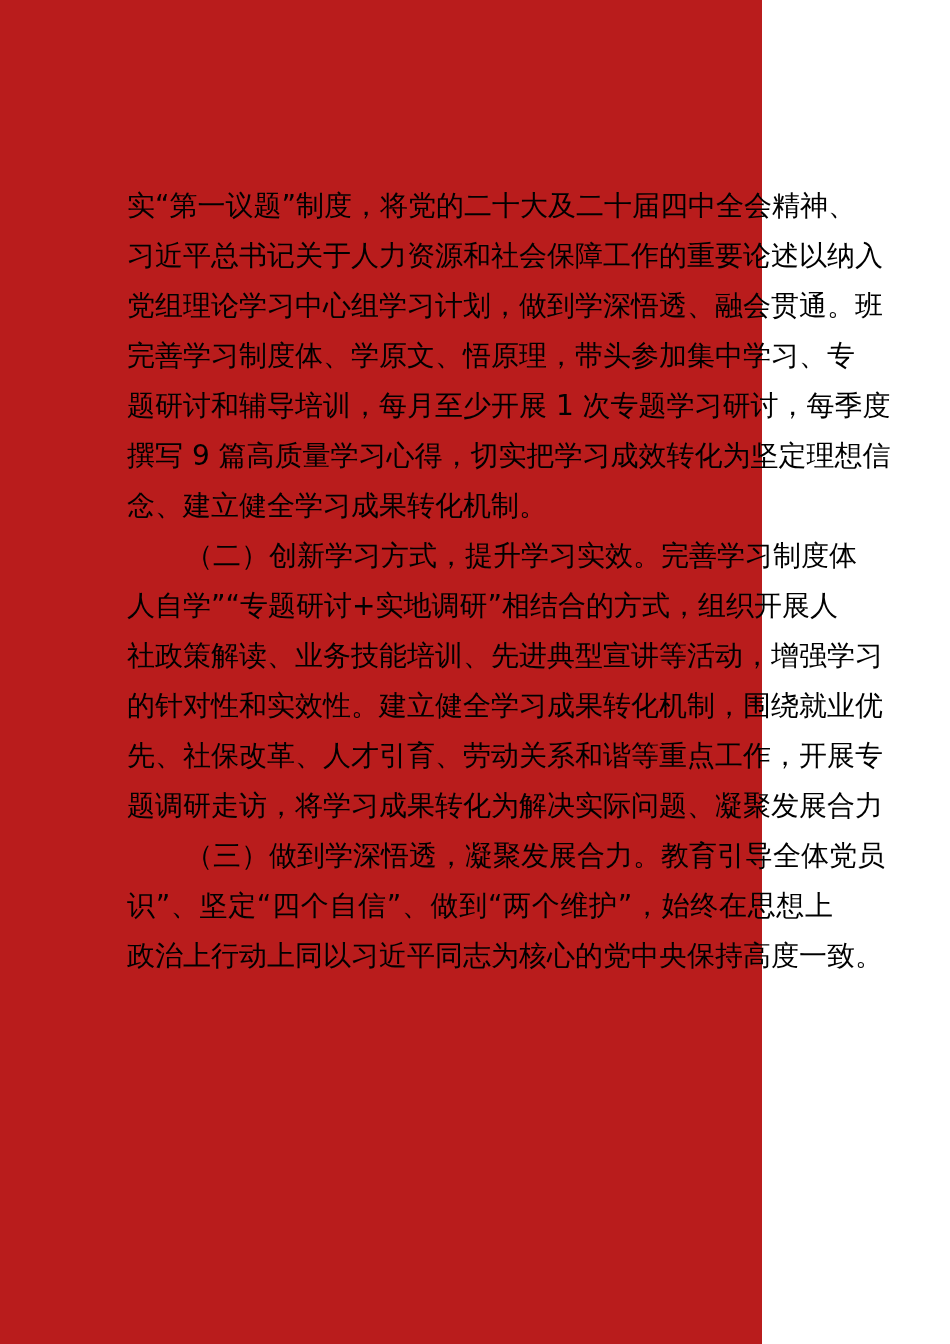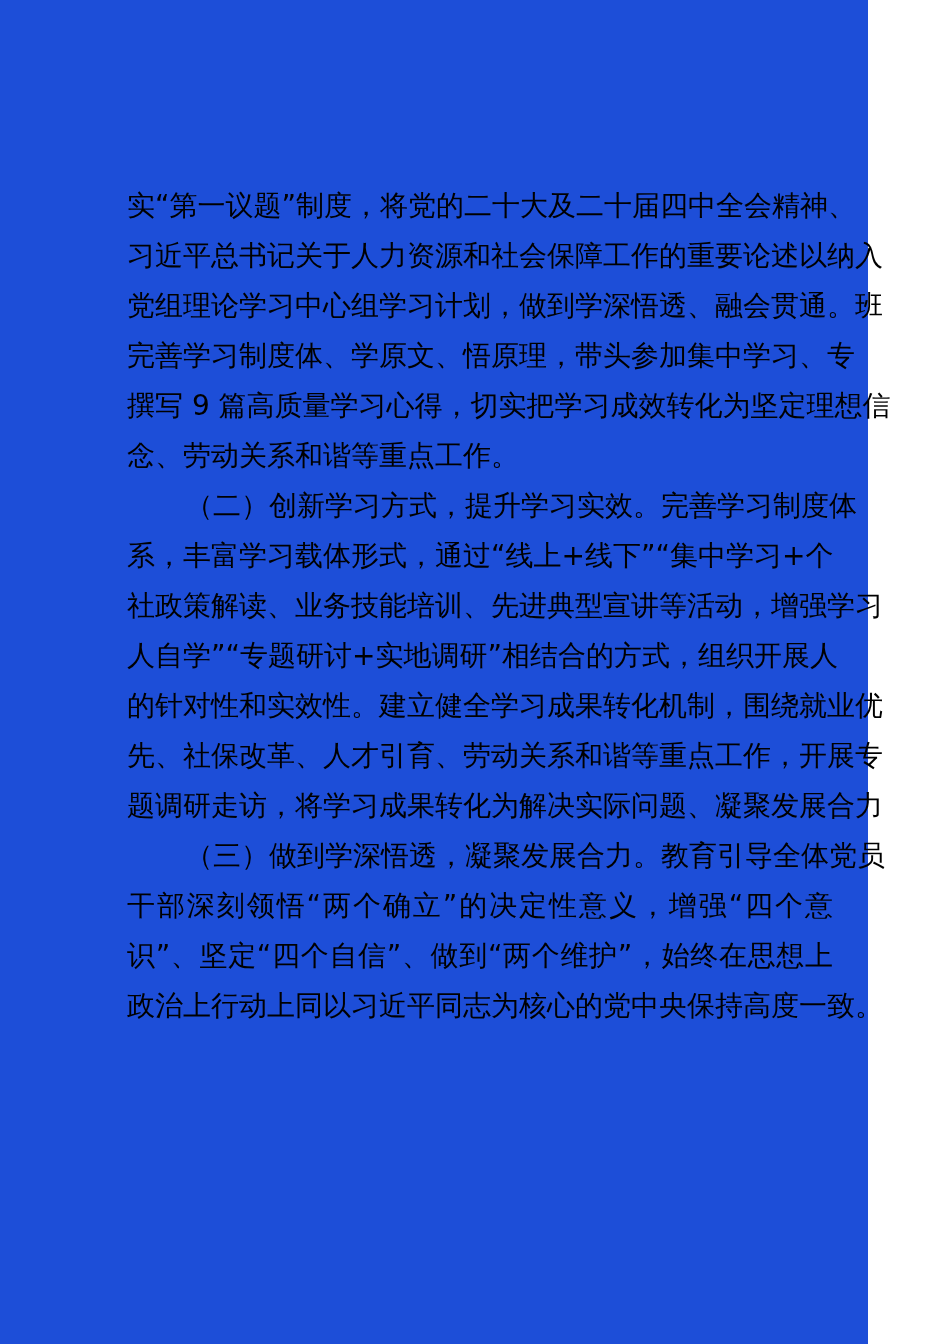--- a/index.html
+++ b/index.html
@@ -12,23 +12,23 @@
       height: 1344px;
       position: relative;
       overflow: hidden;
       font-family: "DejaVu Sans", "Liberation Sans", sans-serif;
       color: #000000;
     }
     .page {
       position: absolute;
       left: 0;
       top: 0;
-      width: 868px;
+      width: 762px;
       height: 1344px;
-      background: #1d4ed8;
+      background: #b91c1c;
     }
     .body-text {
       position: absolute;
       left: 127px;
       top: 181px;
       width: 706px;
     }
     .line {
       display: block;
       height: 50px;
@@ -50,35 +50,34 @@
 <body>
 
 <div class="page">
   <div class="body-text">
 
     <div>
       <span class="line">实“第一议题”制度，将党的二十大及二十届四中全会精神、</span>
       <span class="line">习近平总书记关于人力资源和社会保障工作的重要论述以纳入</span>
       <span class="line">党组理论学习中心组学习计划，做到学深悟透、融会贯通。班</span>
       <span class="line">完善学习制度体、学原文、悟原理，带头参加集中学习、专</span>
+      <span class="line">题研讨和辅导培训，每月至少开展 1 次专题学习研讨，每季度</span>
       <span class="line">撰写 9 篇高质量学习心得，切实把学习成效转化为坚定理想信</span>
-      <span class="line last">念、劳动关系和谐等重点工作。</span>
+      <span class="line last">念、建立健全学习成果转化机制。</span>
     </div>
 
     <div>
       <span class="line indent">（二）创新学习方式，提升学习实效。完善学习制度体</span>
-      <span class="line">系，丰富学习载体形式，通过“线上+线下”“集中学习+个</span>
+      <span class="line">人自学”“专题研讨+实地调研”相结合的方式，组织开展人</span>
       <span class="line">社政策解读、业务技能培训、先进典型宣讲等活动，增强学习</span>
-      <span class="line">人自学”“专题研讨+实地调研”相结合的方式，组织开展人</span>
       <span class="line">的针对性和实效性。建立健全学习成果转化机制，围绕就业优</span>
       <span class="line">先、社保改革、人才引育、劳动关系和谐等重点工作，开展专</span>
       <span class="line">题调研走访，将学习成果转化为解决实际问题、凝聚发展合力</span>
     </div>
 
     <div>
       <span class="line indent">（三）做到学深悟透，凝聚发展合力。教育引导全体党员</span>
-      <span class="line">干部深刻领悟“两个确立”的决定性意义，增强“四个意</span>
       <span class="line">识”、坚定“四个自信”、做到“两个维护”，始终在思想上</span>
       <span class="line">政治上行动上同以习近平同志为核心的党中央保持高度一致。</span>
     </div>
 
   </div>
 </div>
 
 </body></html>

